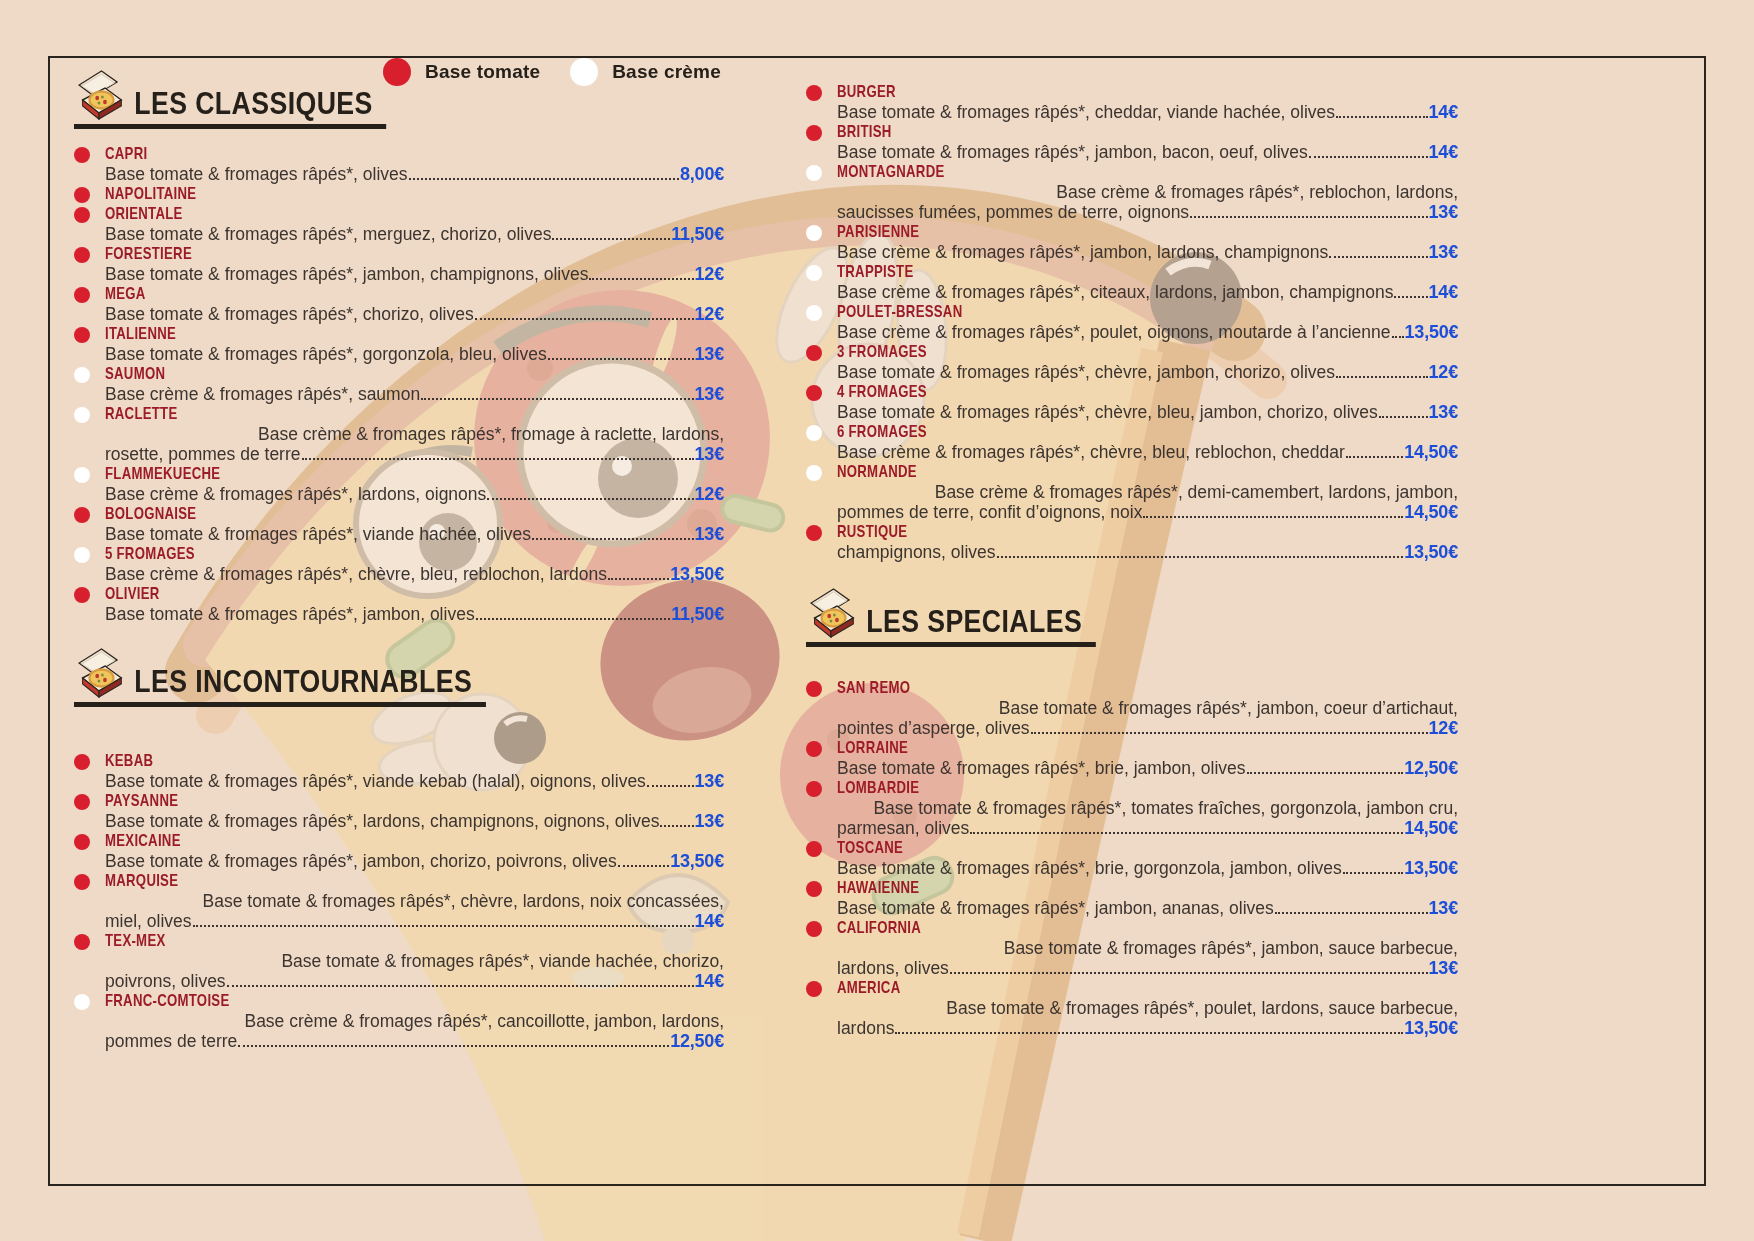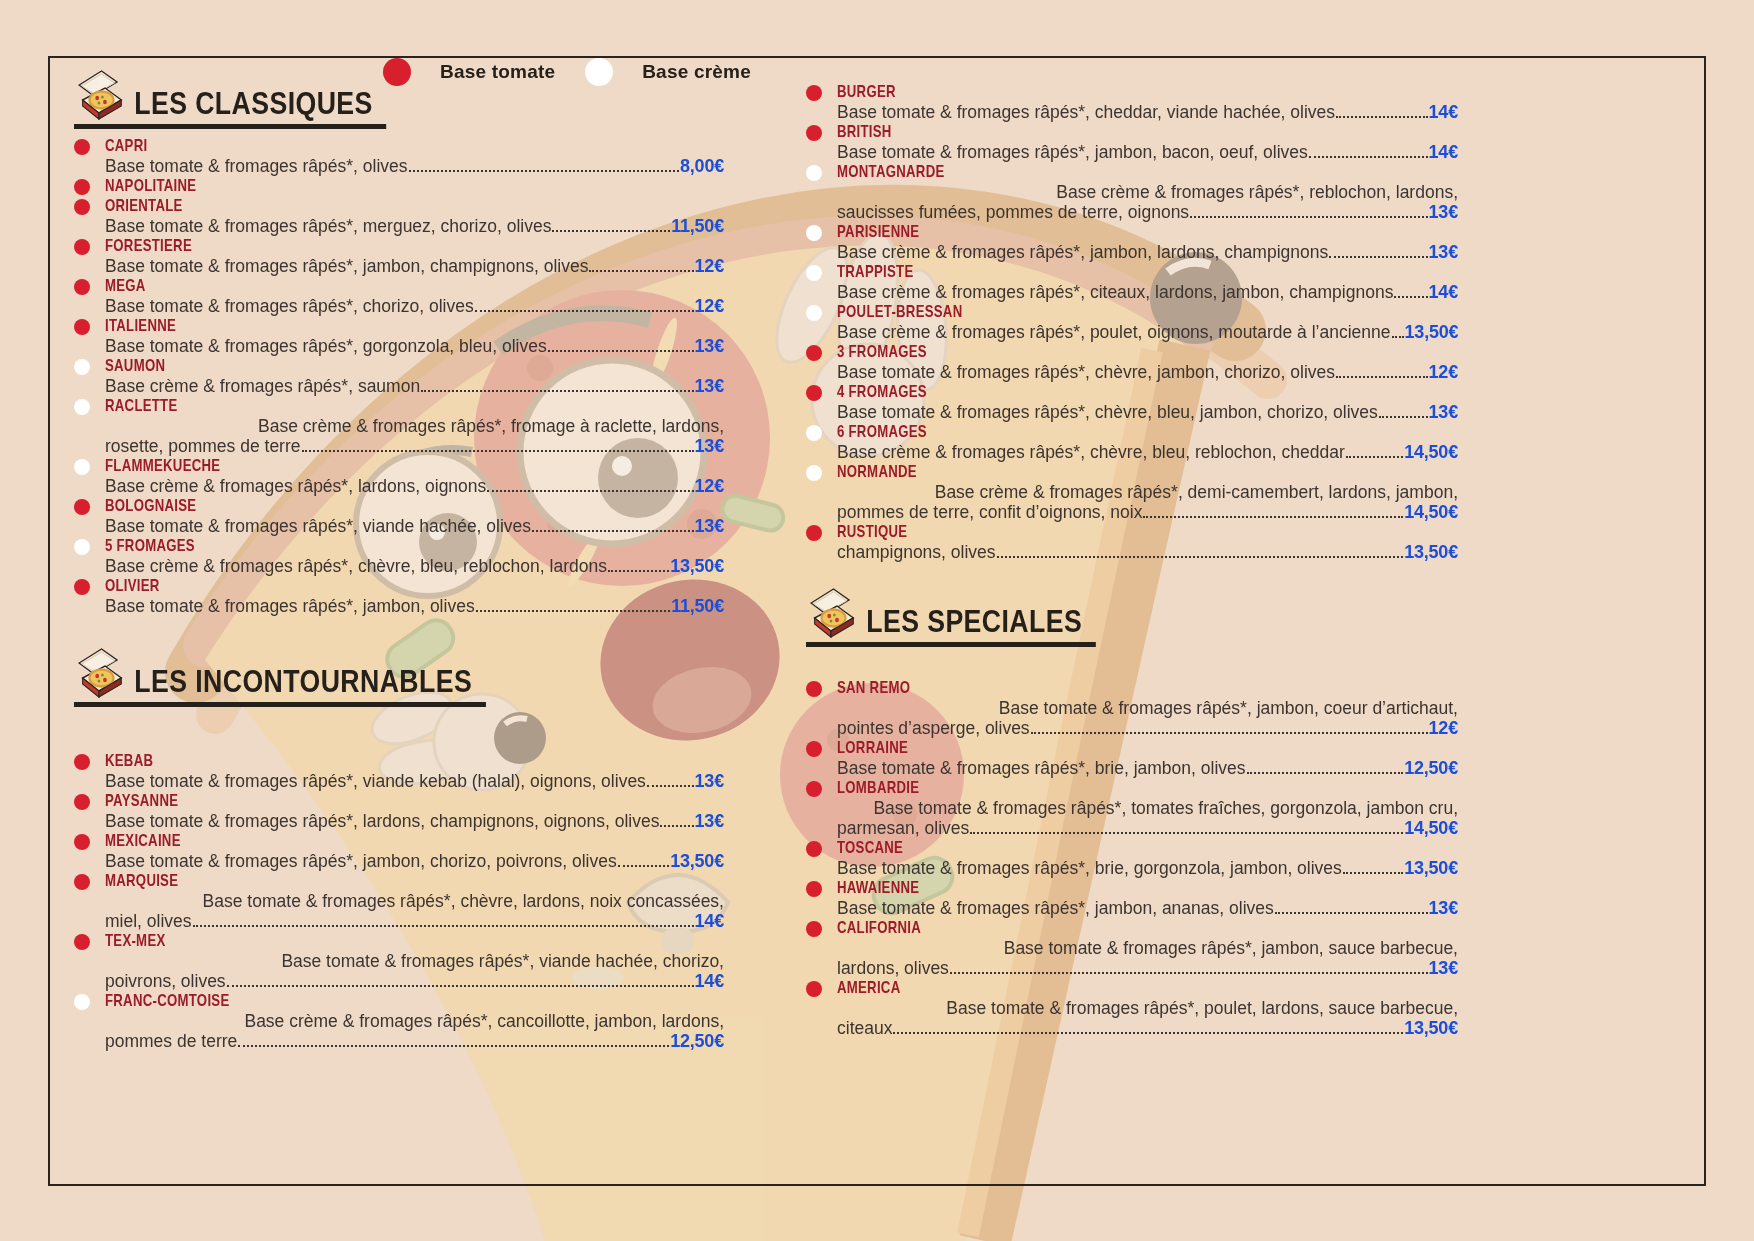--- a/index.html
+++ b/index.html
@@ -22,21 +22,21 @@
     transform:scaleX(.86);transform-origin:left bottom;height:62px;
   }
   .section-title{
     font-size:31px;font-weight:700;color:#26201b;line-height:1;
     letter-spacing:.5px;padding-bottom:3px;white-space:nowrap;
   }
   .box-icon{position:relative;bottom:-7px;display:block;}
 
   
   .legend{position:absolute;left:383px;top:58px;display:flex;gap:30px;}
-  .legend-item{display:flex;align-items:center;gap:29px;}
+  .legend-item{display:flex;align-items:center;gap:14px;}
   .legend-dot{width:28px;height:28px;border-radius:50%;}
   .legend-label{font-size:19px;font-weight:700;color:#26201b;letter-spacing:.2px;}
 
   
   .item-list{position:absolute;}
   .item{position:relative;padding-left:31px;text-align:right;}
   .dot{position:absolute;left:0;top:3px;width:16px;height:16px;border-radius:50%;}
   .dot.tomate{background:#d71f2e;}
   .dot.creme{background:#ffffff;}
   .name{
@@ -146,21 +146,21 @@
     <div class="legend-item">
       <span class="legend-dot" style="background:#d71f2e;"></span>
       <span class="legend-label">Base tomate</span>
     </div>
     <div class="legend-item">
       <span class="legend-dot" style="background:#ffffff;"></span>
       <span class="legend-label">Base crème</span>
     </div>
   </div>
 
-  <div class="item-list" style="left:74px;top:136px;width:650px;">
+  <div class="item-list" style="left:74px;top:144px;width:650px;">
       <div class="item">
     <span class="dot tomate"></span>
     <span class="name">CAPRI</span>
     <div class="desc">
           <div class="desc-line desc-last">
             <span class="desc-text">Base tomate &amp; fromages râpés*, olives</span>
             <span class="leader"></span>
             <span class="price">8,00€</span>
           </div>
         </div>
@@ -585,21 +585,21 @@
             <span class="price">13€</span>
           </div>
         </div>
   </div>
       <div class="item">
     <span class="dot tomate"></span>
     <span class="name">AMERICA</span>
     <div class="desc">
           <div class="desc-line">Base tomate &amp; fromages râpés*, poulet, lardons, sauce barbecue,</div>
           <div class="desc-line desc-last">
-            <span class="desc-text">citeaux</span>
+            <span class="desc-text">lardons</span>
             <span class="leader"></span>
             <span class="price">13,50€</span>
           </div>
         </div>
   </div>
     </div>
 
 </div>
 
 </body></html>

